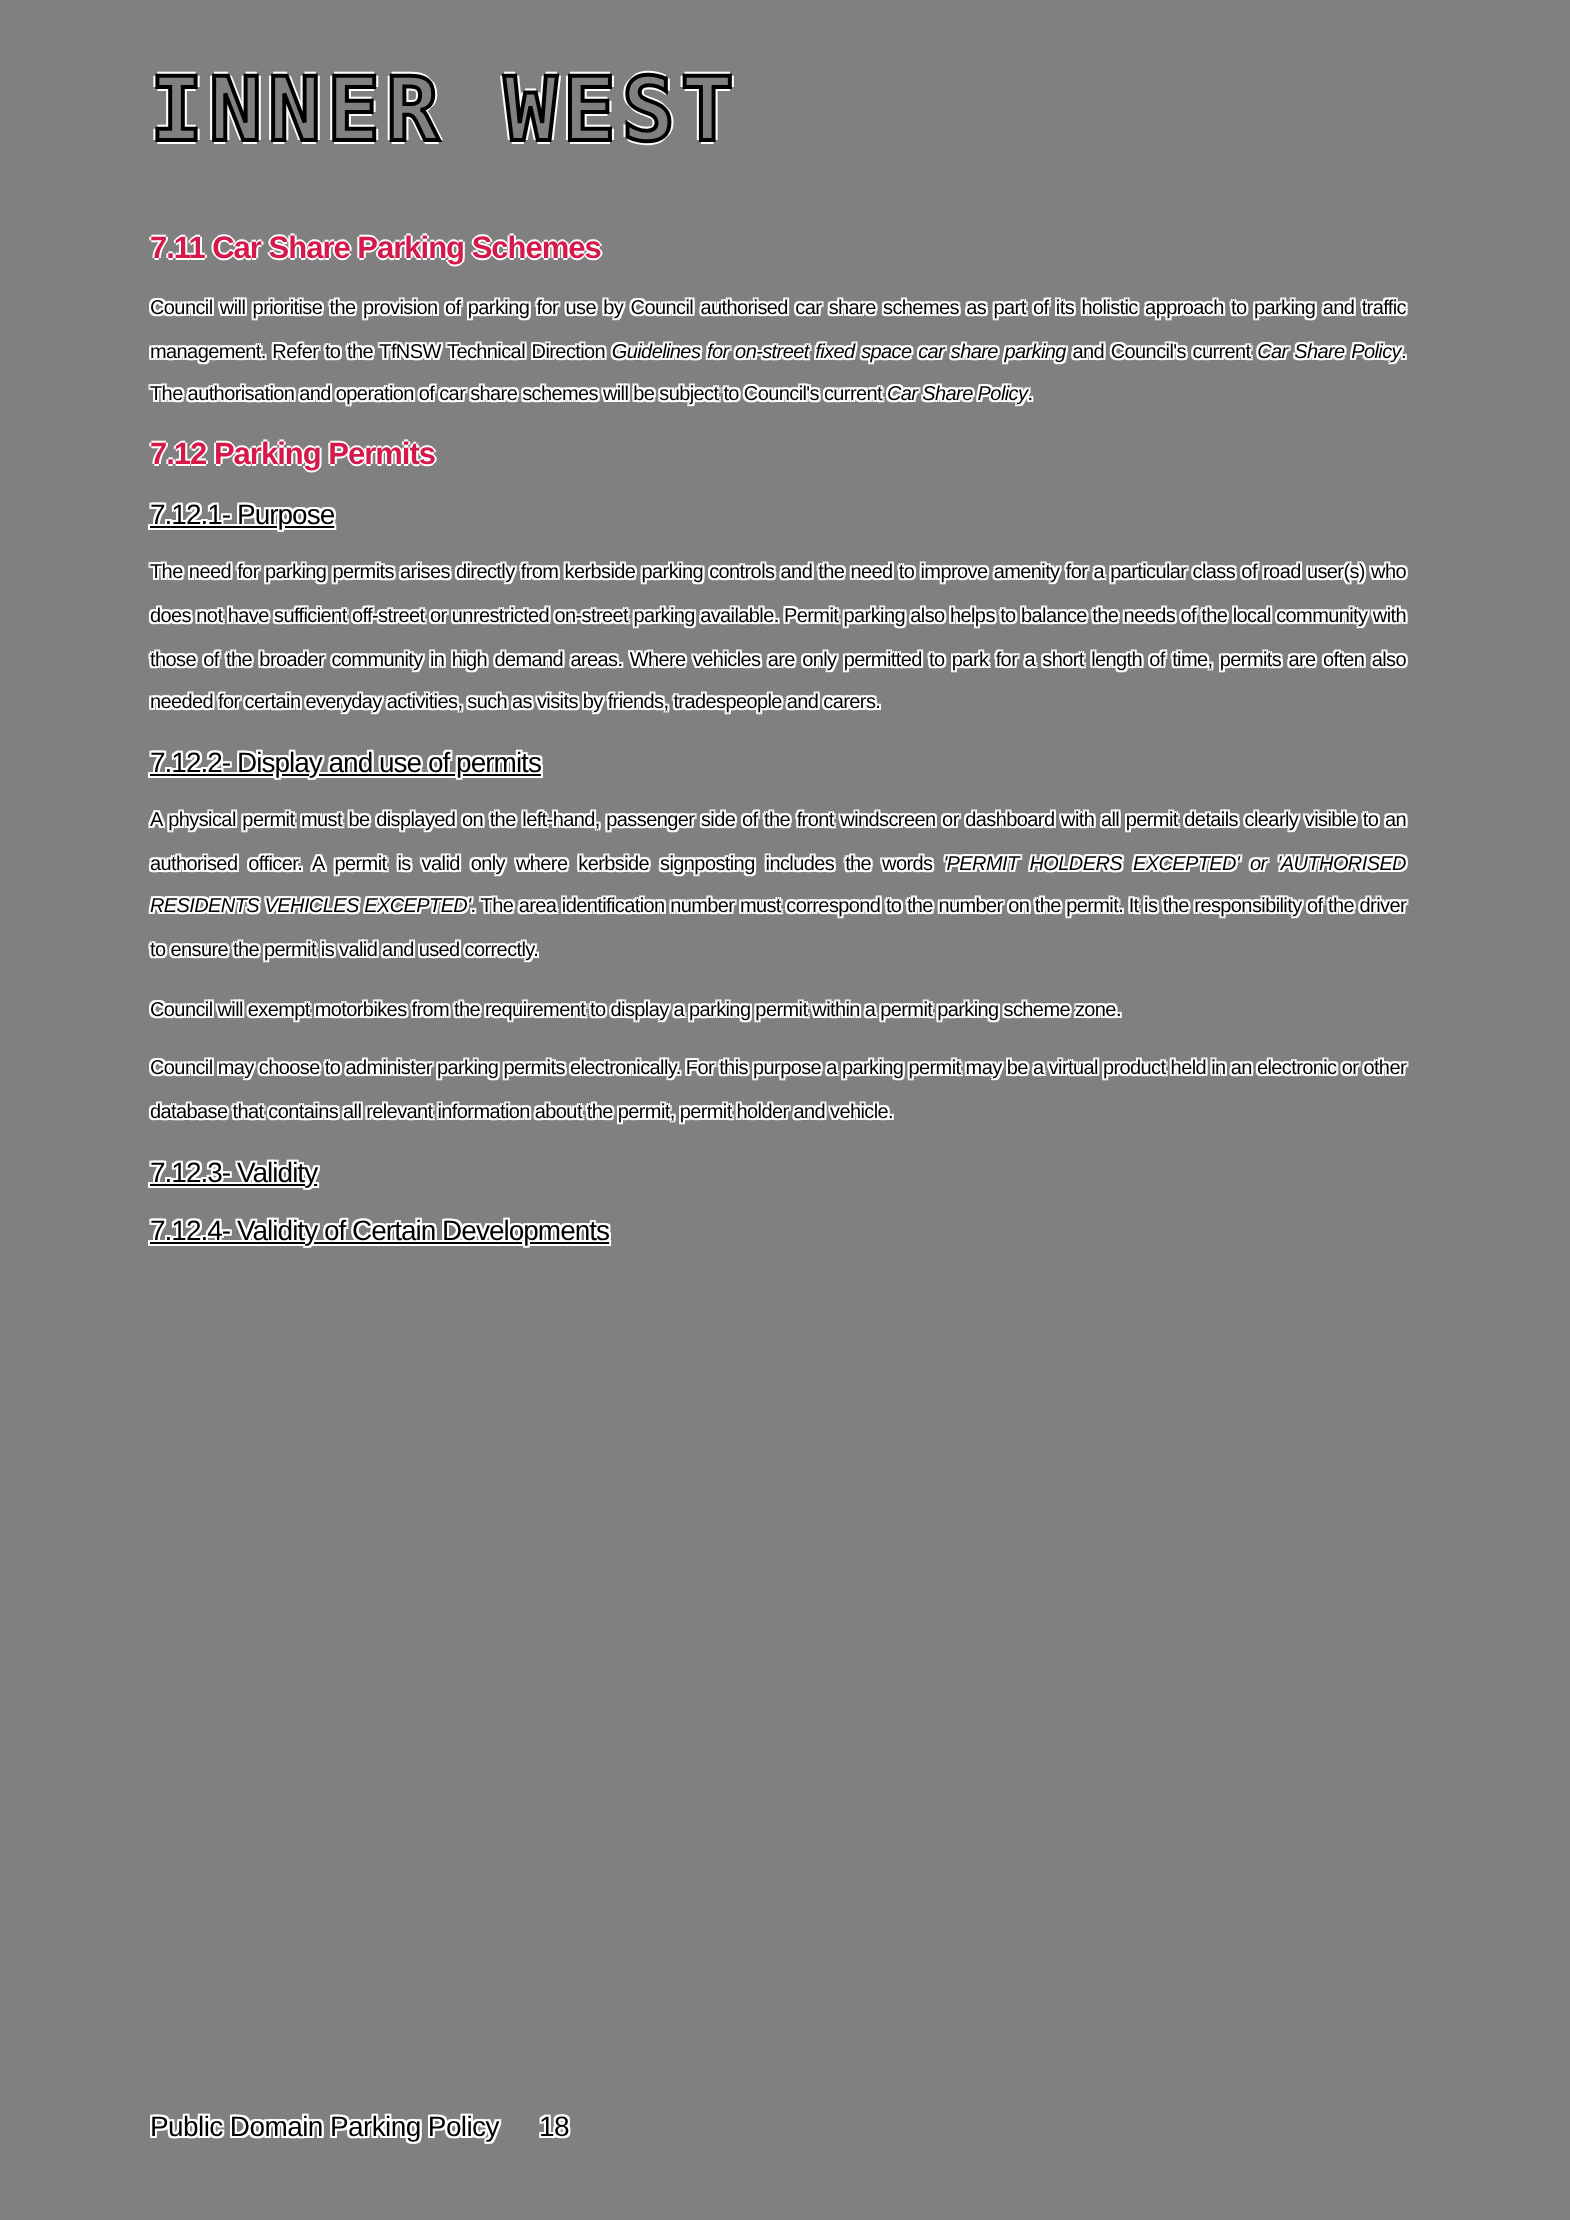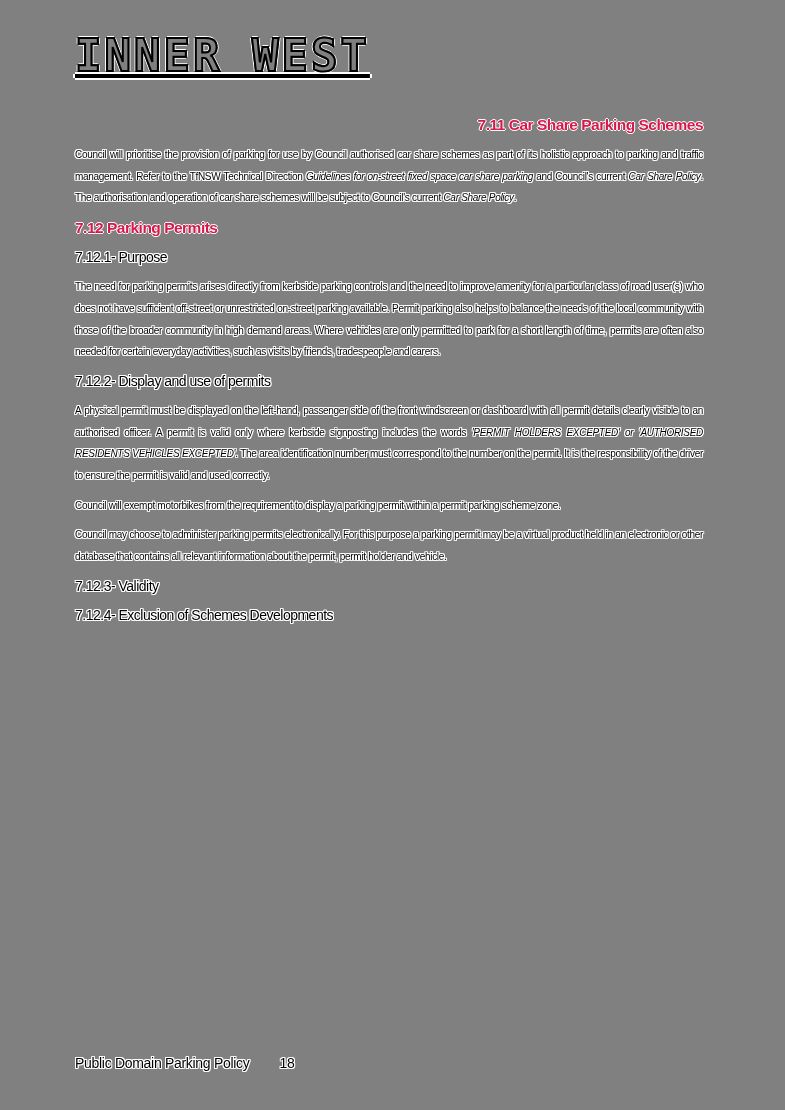--- a/index.html
+++ b/index.html
@@ -20,21 +20,20 @@
         1px 0 0 #fff, -1px 0 0 #fff, 0 1px 0 #fff, 0 -1px 0 #fff,
         1px 1px 0 #fff, -1px -1px 0 #fff, 1px -1px 0 #fff, -1px 1px 0 #fff;
     }
     .logo {
       position: absolute;
       left: 75px;
       top: 36px;
       height: 40px;
       display: flex;
       align-items: flex-start;
-      text-decoration: underline;
     }
     .logo-text {
       font-family: "DejaVu Sans Mono", monospace;
       font-weight: bold;
       font-size: 44px;
       letter-spacing: 3px;
       color: #808080;
       -webkit-text-stroke: 2px #000;
       text-shadow:
         1px 0 0 #fff, -1px 0 0 #fff, 0 1px 0 #fff, 0 -1px 0 #fff,
@@ -50,45 +49,46 @@
     h2 {
       margin: 0;
       font-size: 15.5px;
       font-weight: bold;
       color: #d6194b;
       letter-spacing: -0.5px;
       text-shadow:
         1px 0 0 #fff, -1px 0 0 #fff, 0 1px 0 #fff, 0 -1px 0 #fff;
       line-height: 22px;
     }
-    h2.s711 { margin-bottom: 8px; text-align: right; }
+    h2.s711 { margin-bottom: 8px; }
     h2.s712 { margin-top: 1px; margin-bottom: 8px; }
     h3 {
       margin: 0 0 9px 0;
       font-size: 14px;
       font-weight: normal;
+      text-decoration: underline;
       line-height: 20px;
       letter-spacing: -0.5px;
     }
     p {
       margin: 0 0 8px 0;
       font-size: 10px;
       line-height: 21.7px;
       text-align: justify;
       letter-spacing: -0.3px;
     }
     p em, p i { font-style: italic; }
     .footer {
       position: absolute;
       left: 75px;
       top: 1053px;
       font-size: 14px;
       line-height: 20px;
       display: flex;
-      gap: 30px;
+      gap: 20px;
       letter-spacing: -0.3px;
     }
   </style>
 </head>
 <body>
 
 <div class="logo">
   <span class="logo-text">INNER WEST</span>
 </div>
 
@@ -102,19 +102,19 @@
   <h3 class="halo">7.12.1- Purpose</h3>
   <p class="halo">The need for parking permits arises directly from kerbside parking controls and the need to improve amenity for a particular class of road user(s) who does not have sufficient off-street or unrestricted on-street parking available. Permit parking also helps to balance the needs of the local community with those of the broader community in high demand areas. Where vehicles are only permitted to park for a short length of time, permits are often also needed for certain everyday activities, such as visits by friends, tradespeople and carers.</p>
 
   <h3 class="halo">7.12.2- Display and use of permits</h3>
   <p class="halo"><span>A physical permit must be displayed on the left-hand, passenger side of the front windscreen or dashboard with all permit details clearly visible to an authorised officer. A permit is valid only where kerbside signposting includes the words </span><em>'PERMIT HOLDERS EXCEPTED' or 'AUTHORISED RESIDENTS VEHICLES EXCEPTED'</em><span>. The area identification number must correspond to the number on the permit. It is the responsibility of the driver to ensure the permit is valid and used correctly.</span></p>
   <p class="halo">Council will exempt motorbikes from the requirement to display a parking permit within a permit parking scheme zone.</p>
   <p class="halo">Council may choose to administer parking permits electronically. For this purpose a parking permit may be a virtual product held in an electronic or other database that contains all relevant information about the permit, permit holder and vehicle.</p>
 
   <h3 class="halo">7.12.3- Validity</h3>
 
-  <h3 class="halo">7.12.4- Exclusion of Schemes Developments</h3>
+  <h3 class="halo">7.12.4- Validity of Certain Developments</h3>
 </div>
 
 <div class="footer halo">
   <span>Public Domain Parking Policy</span>
   <span>18</span>
 </div>
 
 </body></html>

